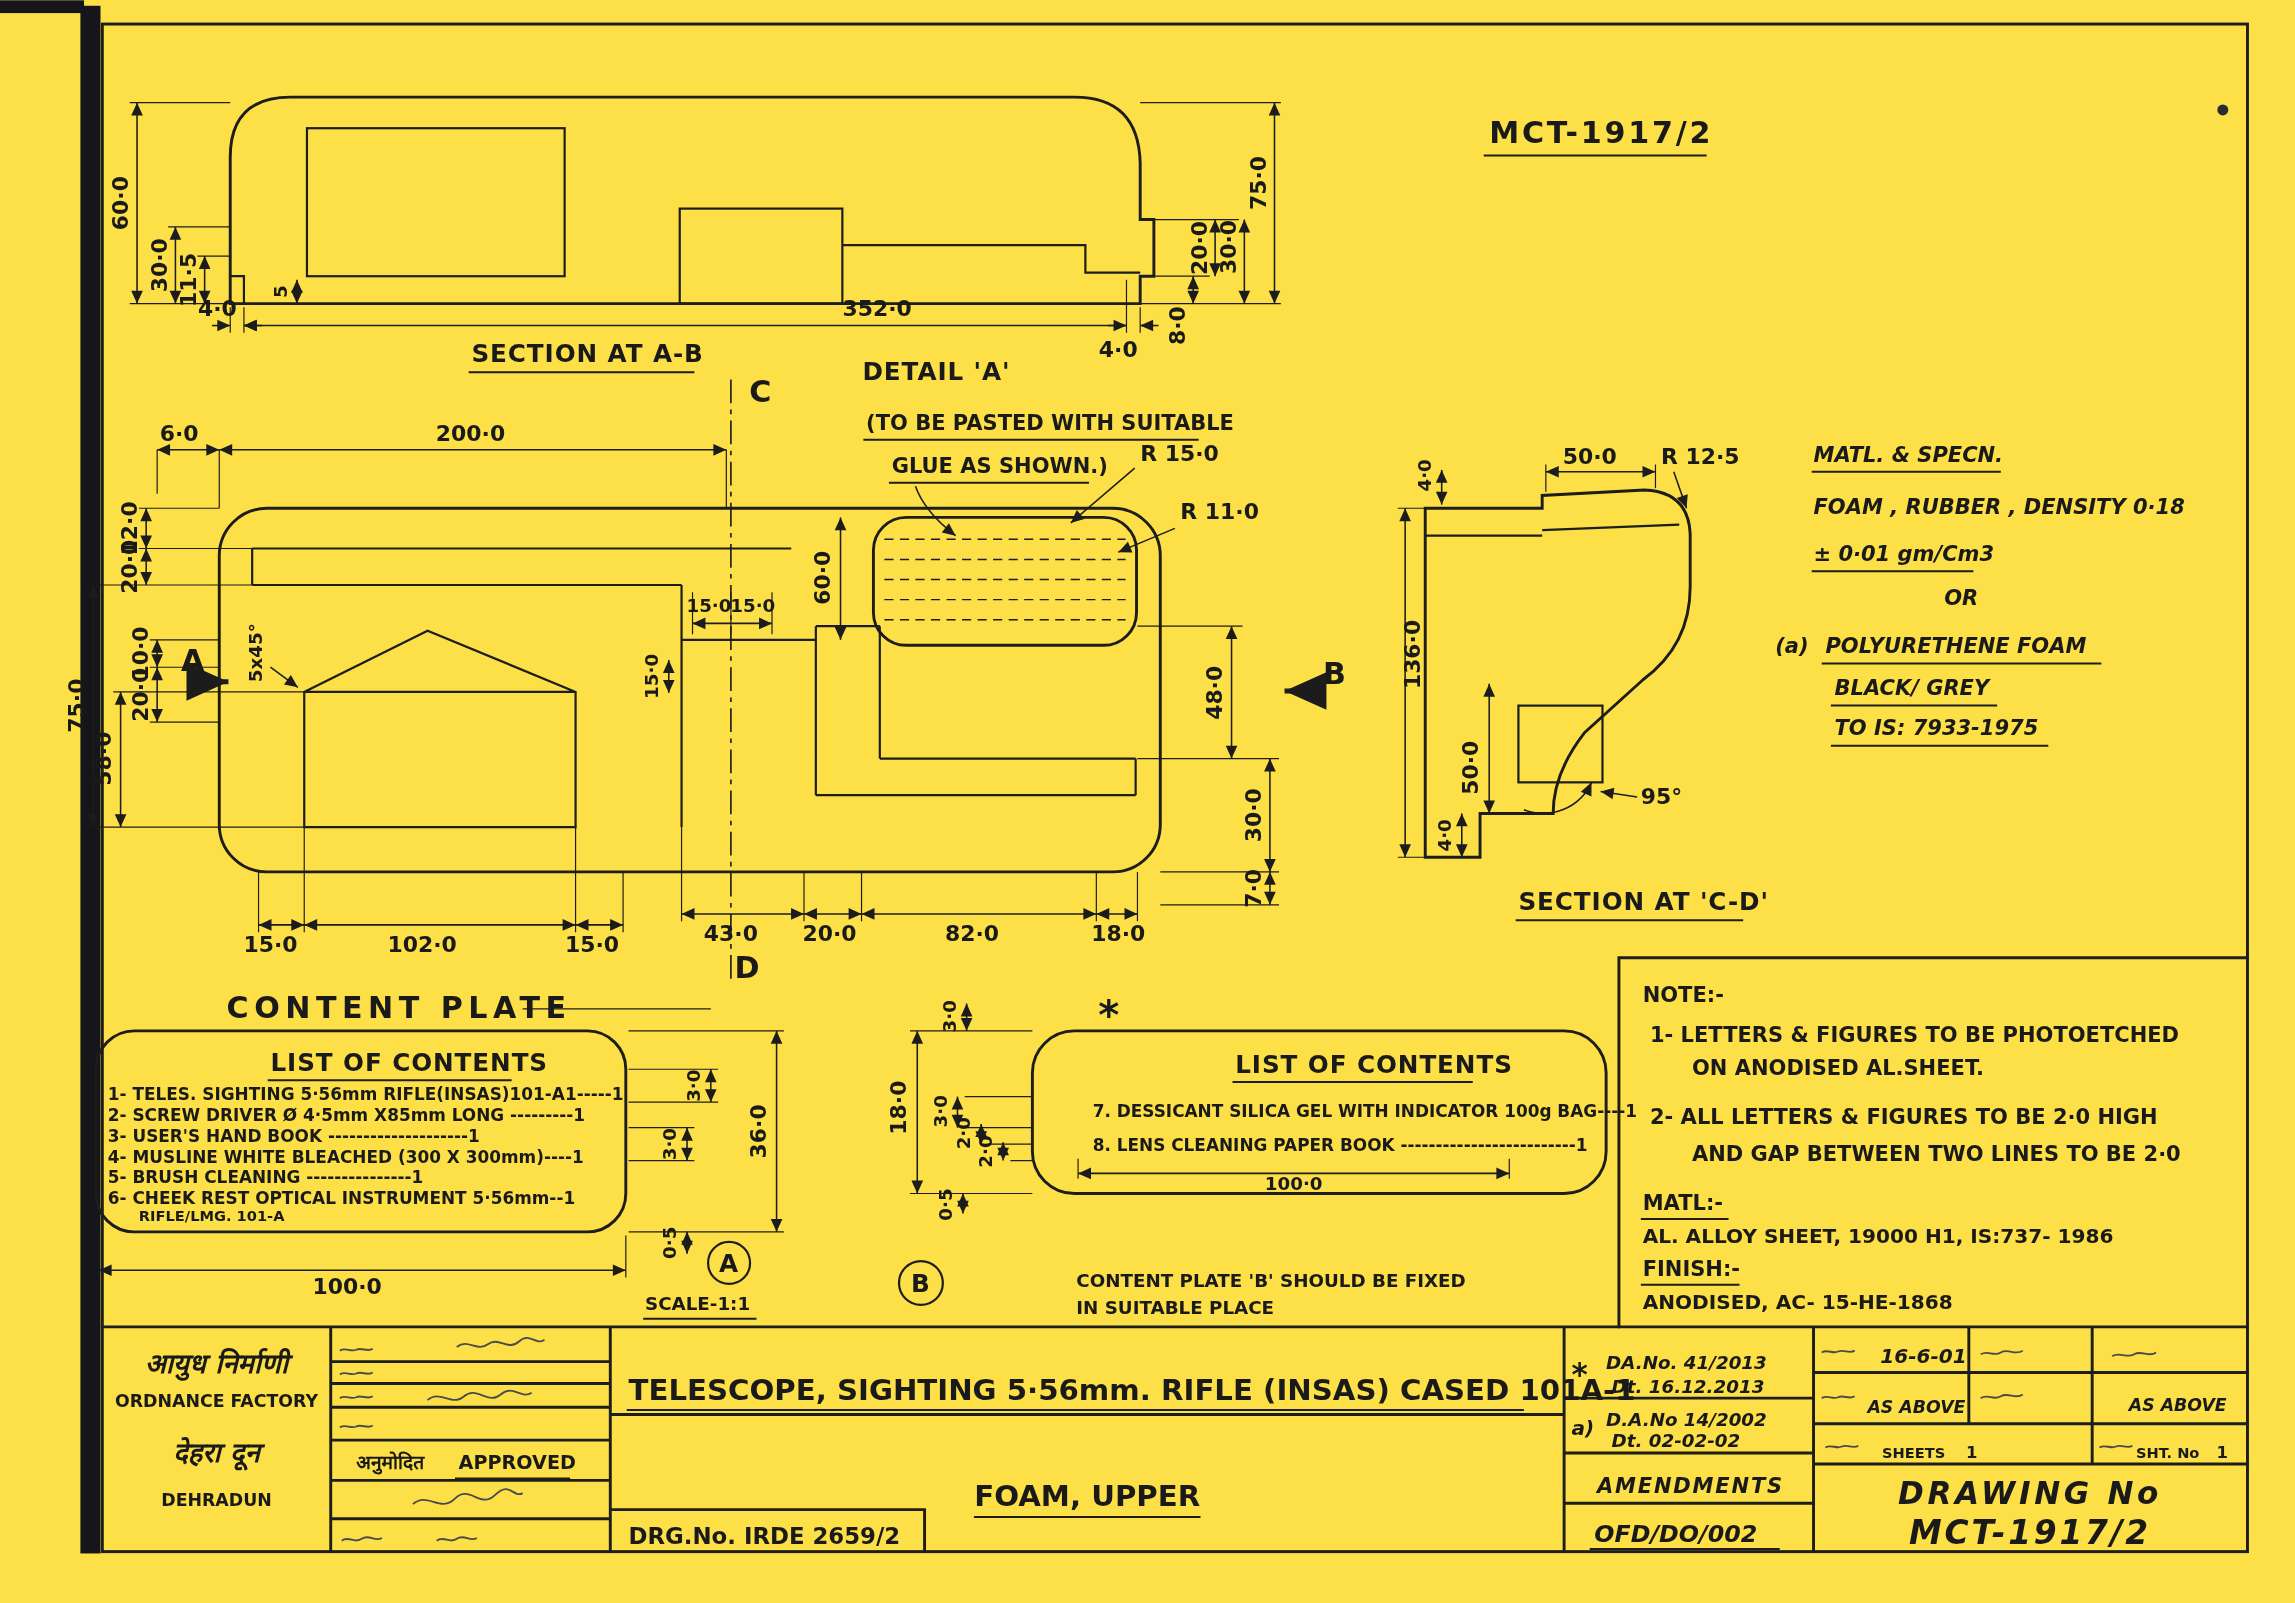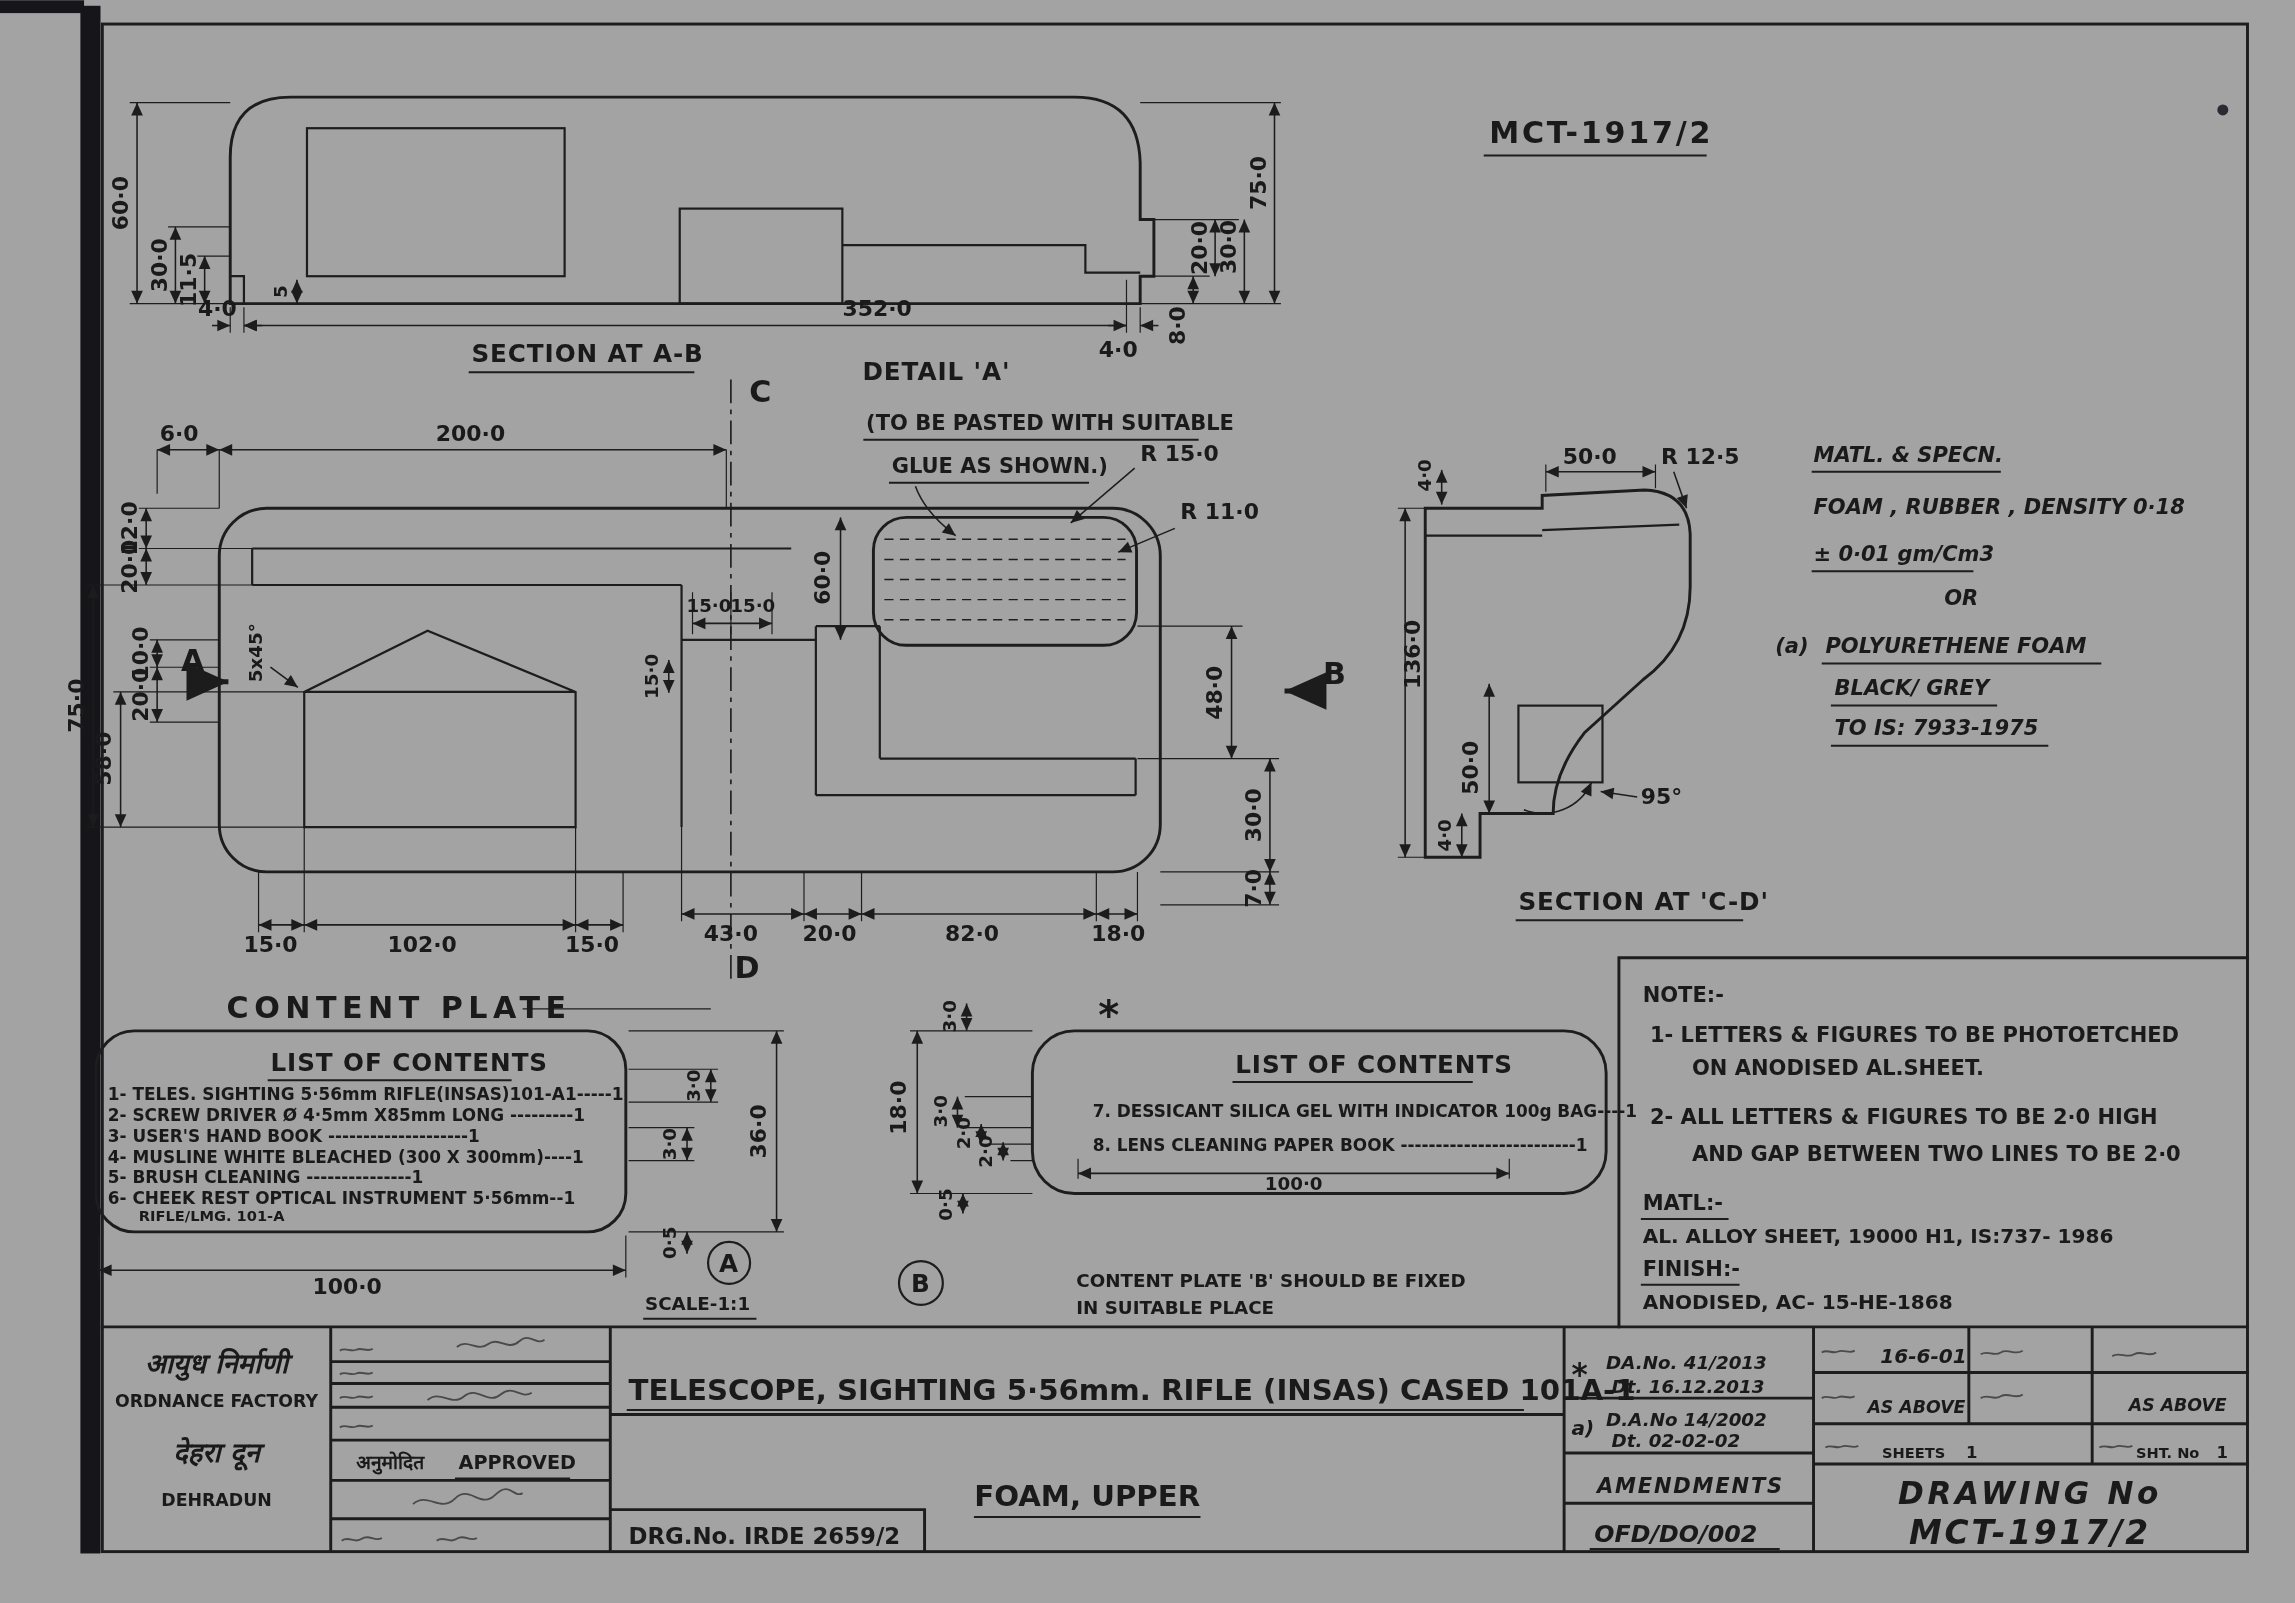--- a/index.html
+++ b/index.html
@@ -1,16 +1,16 @@
 <!DOCTYPE html>
 <html style="font-size:14.6px"><head>
 <meta charset="utf-8">
 <style>
   html,body{margin:0;padding:0;background:#d8d6d0;}
-  .canvas{position:relative;width:2295px;height:1604px;background:#a3a3a3;overflow:hidden;}
+  .canvas{position:relative;width:2295px;height:1604px;background:#fde047;overflow:hidden;}
   svg{position:absolute;left:0;top:0;}
   text{font-family:"DejaVu Sans",sans-serif;fill:#1a1a1a;}
   .ln{stroke:#1d1d1d;stroke-width:3.2;fill:none;stroke-linecap:square;}
   .ln2{stroke:#1d1d1d;stroke-width:2.4;fill:none;}
   .dl{stroke:#1d1d1d;stroke-width:1.7;fill:none;}
   .xl{stroke:#1d1d1d;stroke-width:1.3;fill:none;}
   .ul{stroke:#1d1d1d;stroke-width:2.2;fill:none;}
   .cl{stroke:#1d1d1d;stroke-width:1.8;fill:none;stroke-dasharray:26 7 5 7;}
   .dash{stroke:#1d1d1d;stroke-width:1.6;fill:none;stroke-dasharray:10 7;}
   .sq{stroke:#4a4a4a;stroke-width:2;fill:none;}

